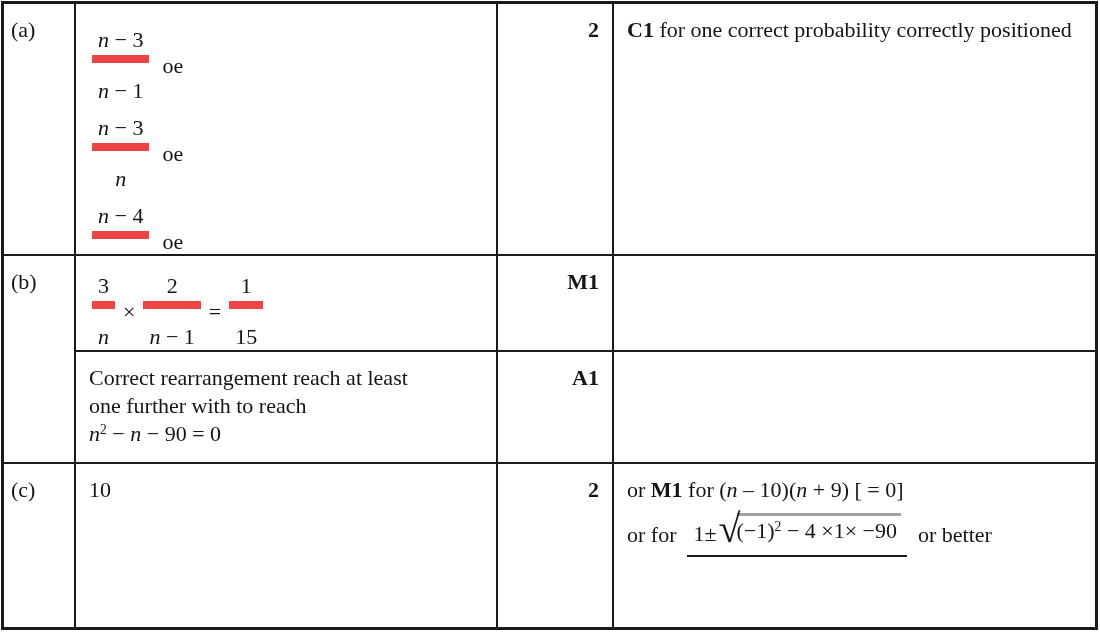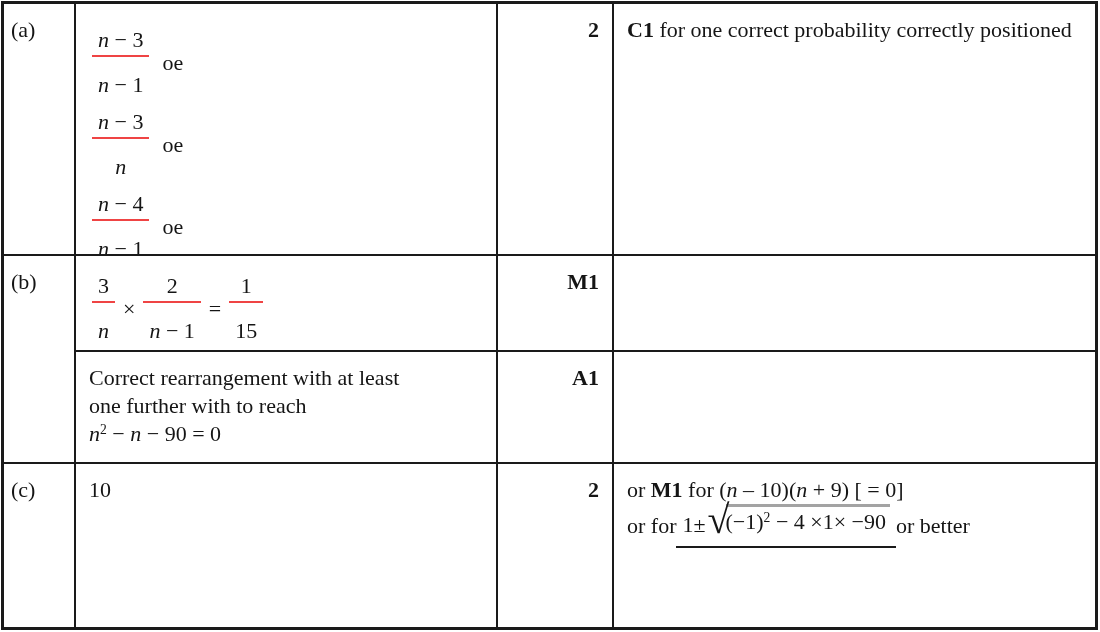--- a/index.html
+++ b/index.html
@@ -35,31 +35,31 @@
   .cell.no-b { border-bottom: none; }
   .label-cell { padding-left: 7px; }
   .mark-cell { text-align: right; font-weight: bold; padding-right: 13px; }
   .b-label { grid-column: 1; grid-row: 2 / span 2; }
 
   .mi { font-style: italic; }
   .sup { font-size: 0.62em; vertical-align: 0.55em; line-height: 0; }
 
   
   .frac { display: inline-block; text-align: center; line-height: 26px; vertical-align: middle; }
-  .frac .num { display: block; padding: 0 6px 2px; border-bottom: 2px solid #ef4444; }
+  .frac .num { display: block; padding: 0 6px 2px; border-bottom: 8px solid #ef4444; }
   .frac .den { display: block; padding: 15px 6px 0; }
 
   .fline { display: flex; align-items: center; gap: 13px; margin: 11px 0 0 3px; }
   .eqline { display: flex; align-items: center; gap: 7px; margin: 5px 0 0 3px; }
   .mo { padding: 0 1px; }
 
   .note-bold { font-weight: bold; }
 
   
-  .formula-line { display: flex; align-items: center; margin-top: 0; }
+  .formula-line { display: flex; align-items: center; gap: 11px; margin-top: 9px; }
   .bigfrac { display: inline-block; text-align: center; }
   .bigfrac .bnum {
     display: flex; align-items: flex-end; justify-content: center;
     border-bottom: 2px solid #1a1a1a; padding: 0 6px 4px;
   }
   .bigfrac .bden { display: block; padding: 2px 6px 0; }
   .numlead { padding-bottom: 3px; padding-right: 2px; }
   .sqrt { display: inline-flex; align-items: flex-start; }
   .rsign { font-size: 40px; line-height: 38px; transform: translateY(-3px); }
   .rbody { border-top: 3px solid #a3a3a3; padding: 1px 4px 0 0; margin-left: -4px; }
@@ -124,21 +124,21 @@
           <span class="den">15</span>
         </span>
       </div>
     </div>
     <div class="cell mark-cell">
       <span>M1</span>
     </div>
     <div class="cell no-r"></div>
 
     <div class="cell">
-      <div>Correct rearrangement with at least</div>
+      <div>Correct rearrangement reach at least</div>
       <div>one further with to reach</div>
       <div>
         <span class="mi">n</span><span class="sup">2</span><span> − </span><span class="mi">n</span><span> − 90 = 0</span>
       </div>
     </div>
     <div class="cell mark-cell">
       <span>A1</span>
     </div>
     <div class="cell no-r"></div>
 

